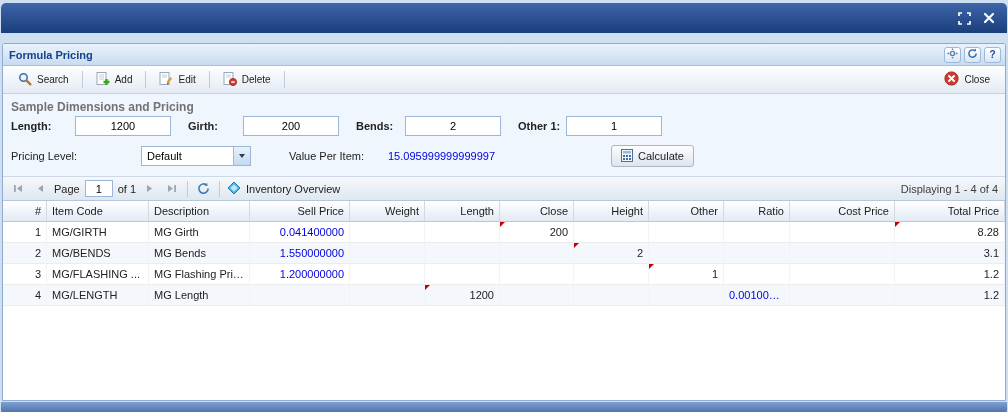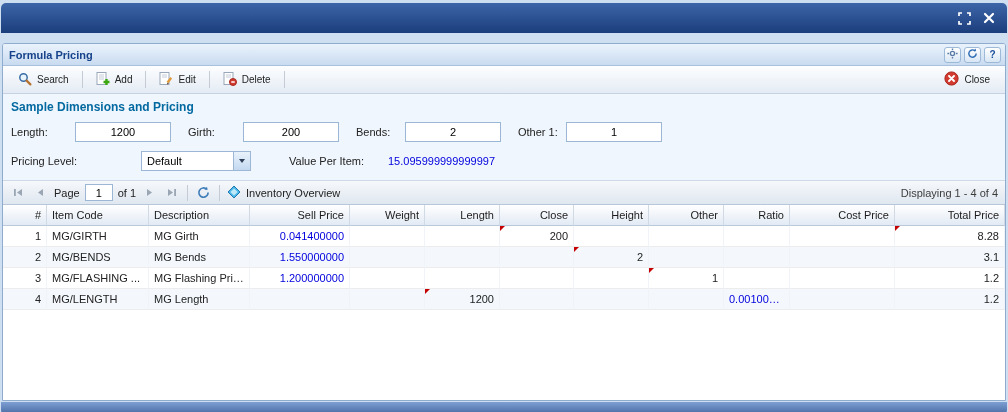--- a/index.html
+++ b/index.html
@@ -59,24 +59,24 @@
     display: inline-flex; align-items: center; gap: 5px;
     background: transparent; border: 0; padding: 2px 7px;
     font-family: "Liberation Sans", sans-serif; font-size: 10px; color: #222;
     cursor: pointer;
   }
   .sep { width: 1px; height: 17px; background: #c4cbd4; margin: 0 3px; }
   .spacer { flex: 1; }
 
   
   .form-area { background: #f0f6fd; padding: 6px 8px 9px; }
-  .section-title { font-size: 12px; font-weight: bold; color: #0369a1; margin-bottom: 8px; }
+  .section-title { font-size: 12px; font-weight: bold; color: #737373; margin-bottom: 2px; }
   .fields-row { display: flex; align-items: center; margin-bottom: 9px; }
   .fg { display: flex; align-items: center; margin-right: 17px; }
-  .fg label { display: inline-block; }
+  .fg label { display: inline-block; font-weight: bold; }
   .fg:nth-child(1) label { width: 64px; }
   .fg:nth-child(2) label { width: 55px; }
   .fg:nth-child(3) label { width: 49px; }
   .fg:nth-child(4) label { width: 48px; }
   .fg input {
     width: 96px; height: 20px; border: 1px solid #9cb7d6; background: #fff;
     text-align: center; font-family: "Liberation Sans", sans-serif; font-size: 11px;
   }
   .fields-row2 { display: flex; align-items: center; }
   .pl-label { display: inline-block; width: 130px; }
@@ -279,20 +279,37 @@
       <div class="fields-row2">
         <label class="pl-label">Pricing Level:</label>
         <span class="combo">
           <input readonly="" value="Default" style="">
           <span class="combo-btn">
             <span class="caret"></span>
           </span>
         </span>
         <label class="vpi-label">Value Per Item:</label>
         <span class="vpi-value">15.095999999999997</span>
+        <button class="calc-btn">
+          <span>
+            <svg width="12" height="13" viewBox="0 0 12 13">
+                <rect x="0.5" y="0.5" width="11" height="12" fill="#f4f8ff" stroke="#4a6f9b"></rect>
+                <rect x="2" y="2" width="8" height="2.5" fill="#9db9d8"></rect>
+                <g fill="#4a6f9b">
+                  <rect x="2" y="6" width="2" height="2"></rect>
+                  <rect x="5" y="6" width="2" height="2"></rect>
+                  <rect x="8" y="6" width="2" height="2"></rect>
+                  <rect x="2" y="9" width="2" height="2"></rect>
+                  <rect x="5" y="9" width="2" height="2"></rect>
+                  <rect x="8" y="9" width="2" height="2"></rect>
+                </g>
+              </svg>
+          </span>
+          <span>Calculate</span>
+        </button>
       </div>
     </div>
 
     <div class="paging">
       <span class="pg-btn">
         <svg width="11" height="9" viewBox="0 0 11 9">
             <rect x="1" y="1" width="1.8" height="7" fill="#9aa6b4"></rect>
             <path d="M9 1 L4 4.5 L9 8 Z" fill="#9aa6b4"></path>
           </svg>
       </span>

